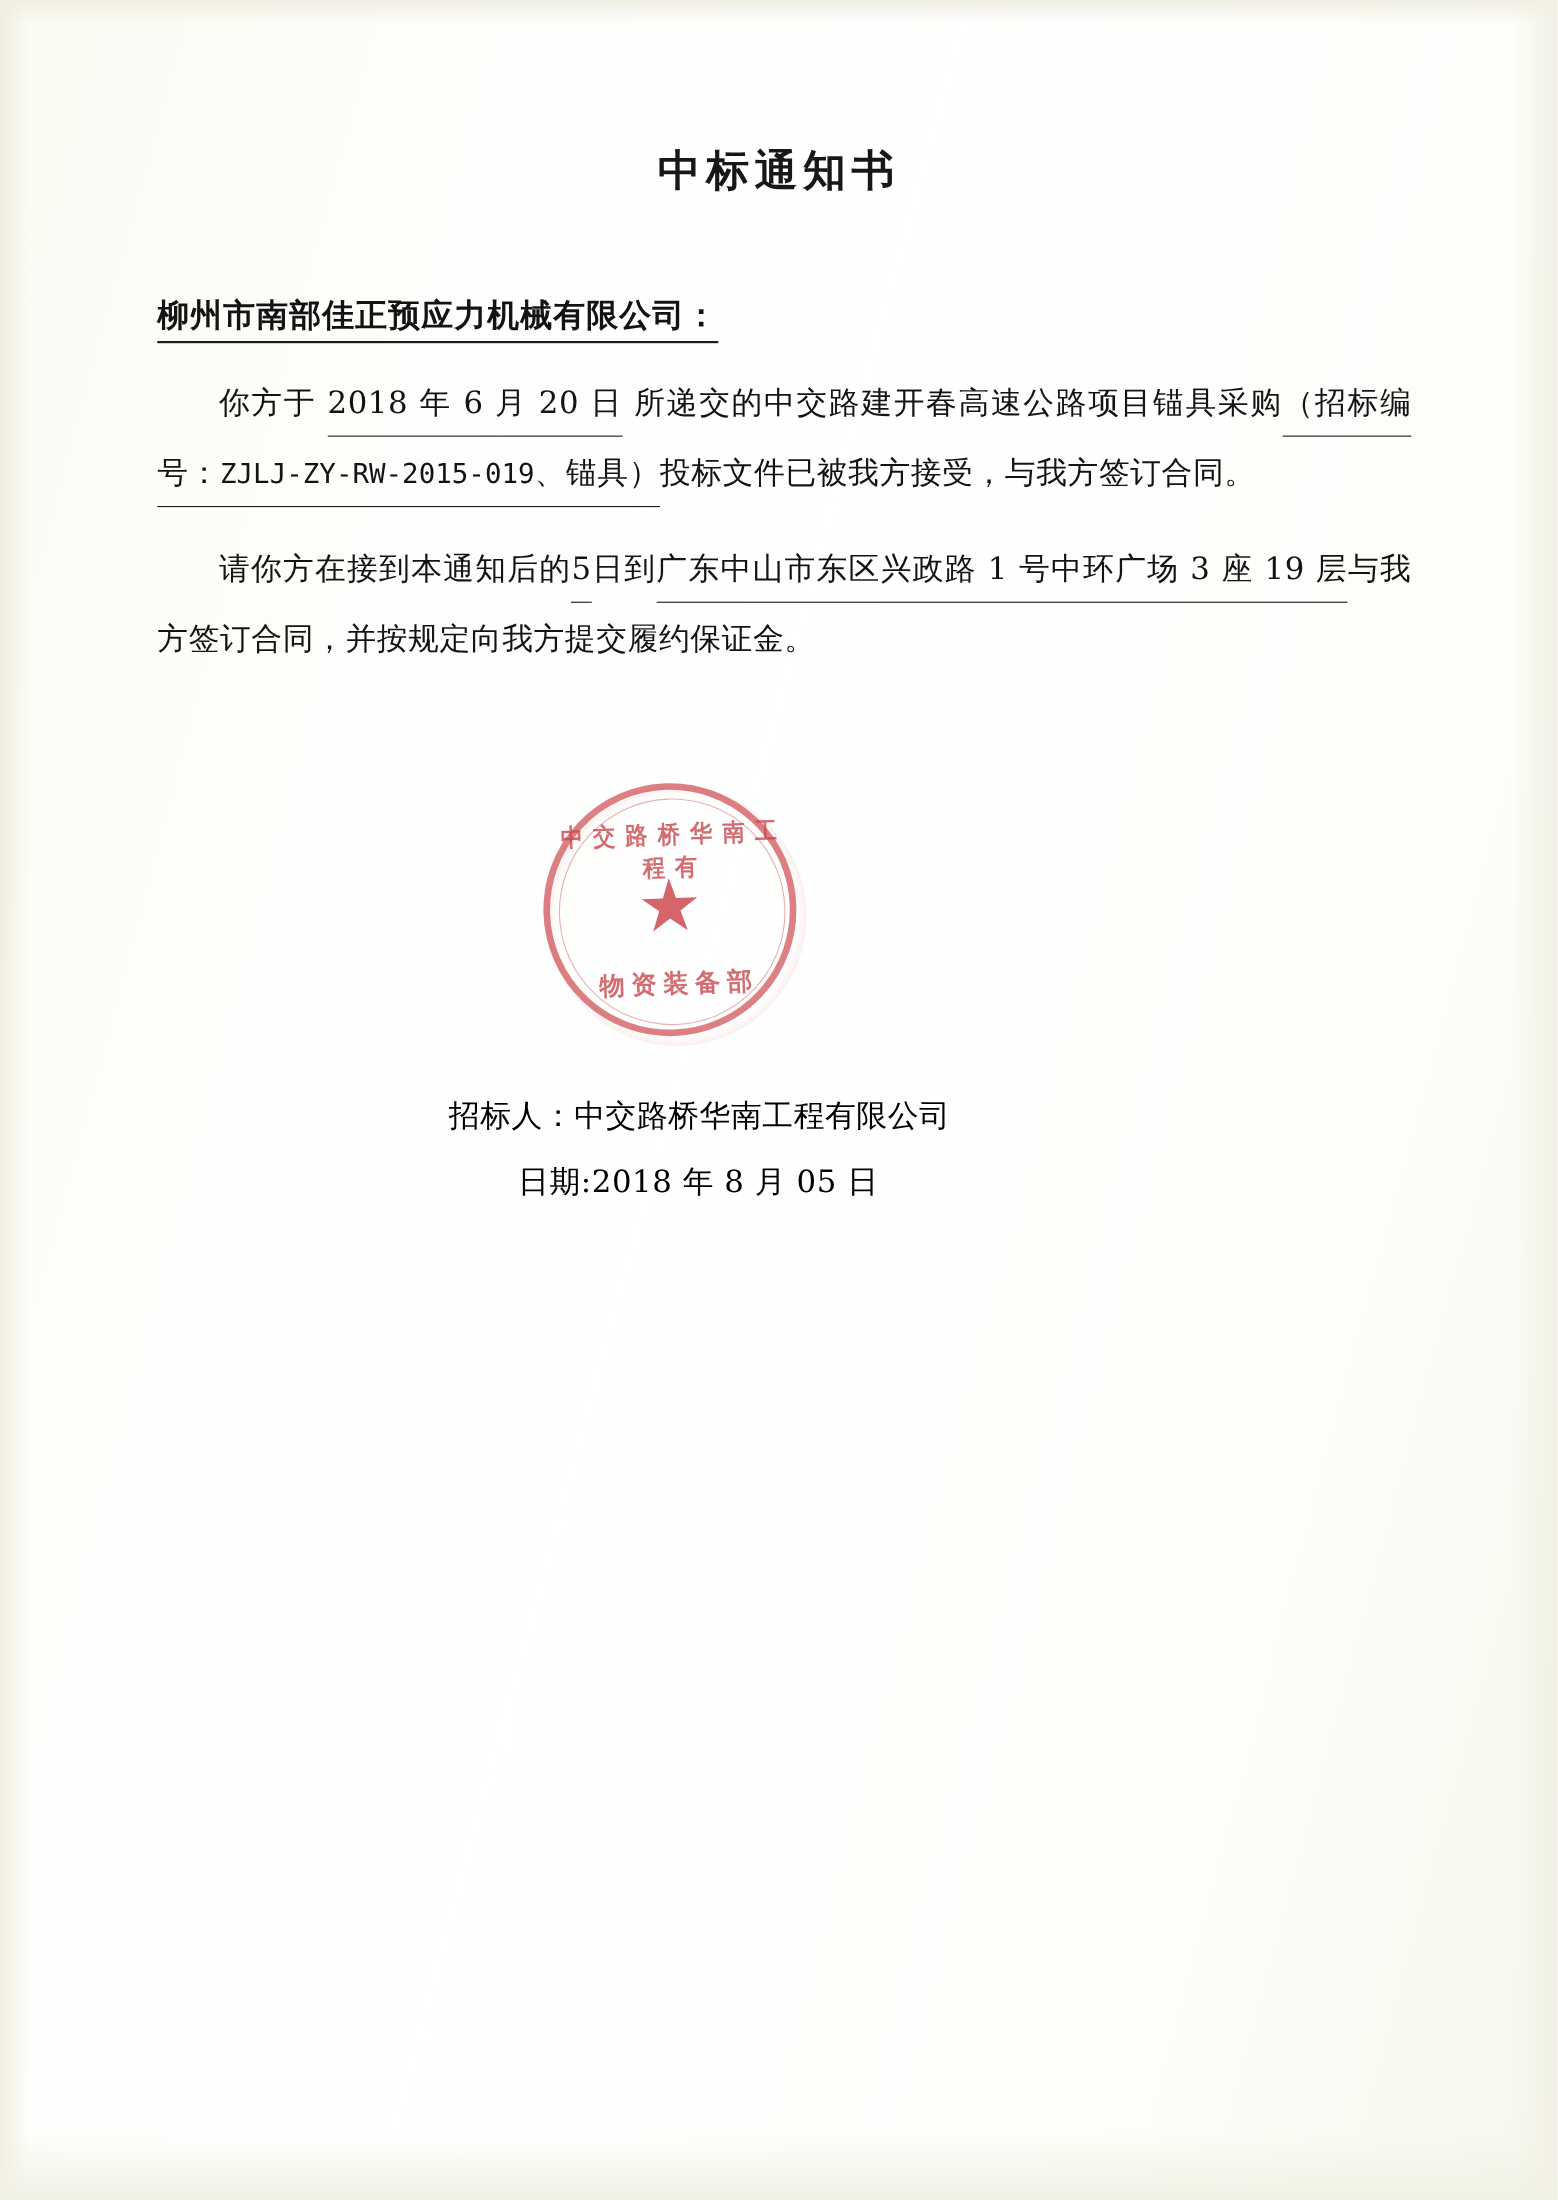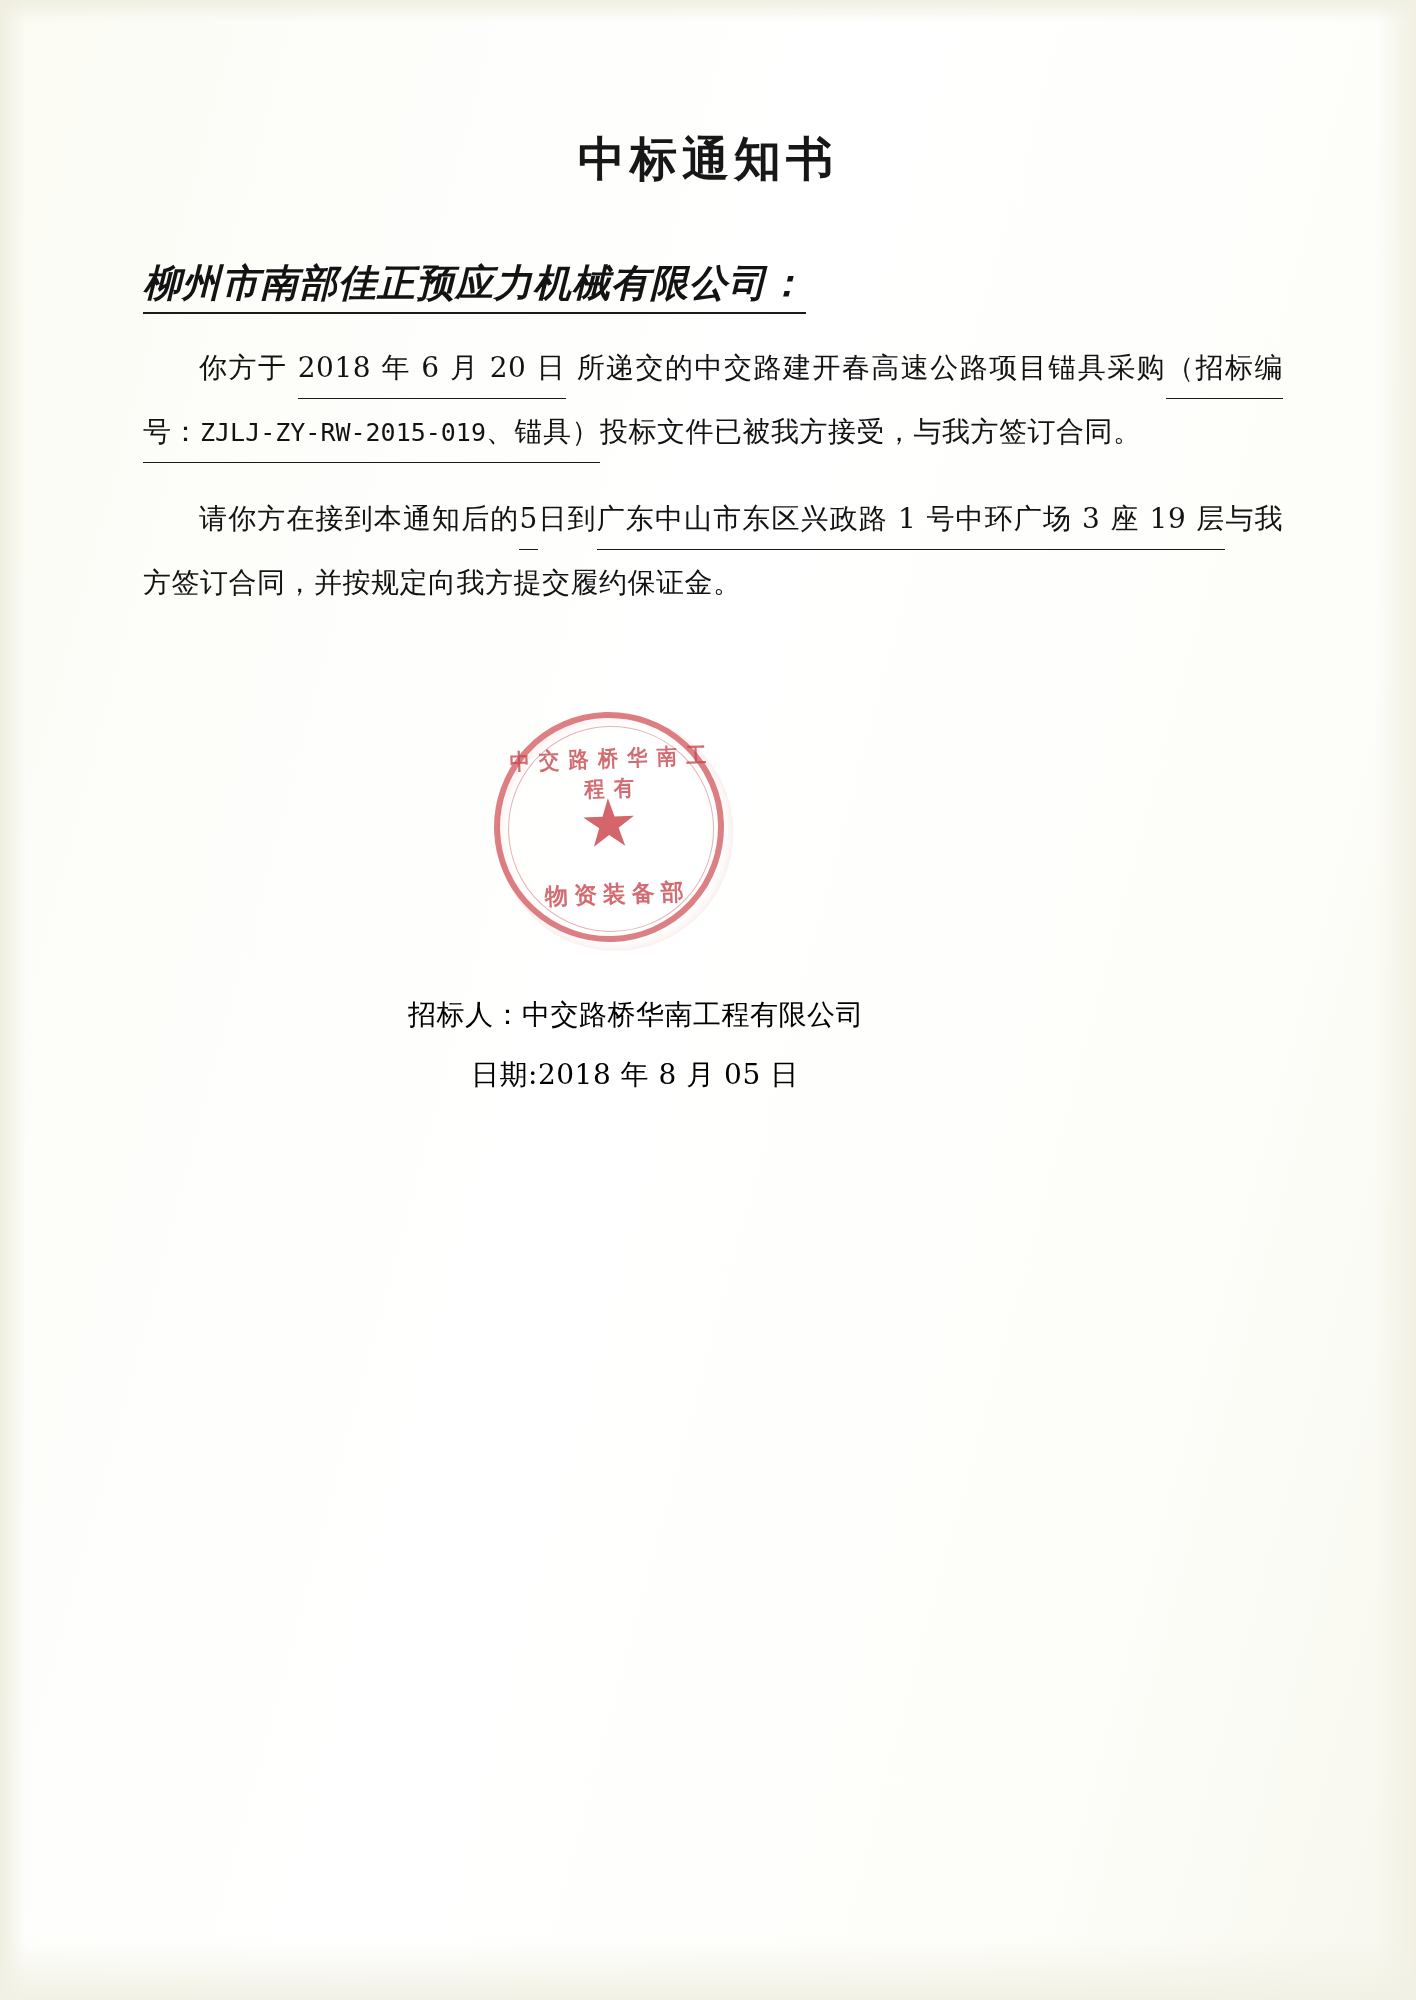--- a/index.html
+++ b/index.html
@@ -49,45 +49,44 @@
     width: 1416px; height: 60px;
     background: linear-gradient(to top, #f2f1e5, rgba(255,255,255,0));
     pointer-events: none;
   }
 
   .doc-title {
     position: absolute;
     left: 0; top: 128px;
     width: 1416px;
     text-align: center;
-    font-size: 47px;
+    font-size: 39px;
     font-weight: bold;
     letter-spacing: 5px;
     color: #171717;
     font-family: "DejaVu Serif", "Liberation Serif", serif;
   }
 
   .body-area {
     position: absolute;
     left: 143px;
     top: 250px;
     width: 1140px;
     color: #131313;
   }
 
   .addressee {
-    font-size: 38px;
+    font-size: 29px;
     font-weight: bold;
     letter-spacing: 1px;
-    margin-top: 6px;
+    margin-top: 16px;
     display: inline-block;
     border-bottom: 2px solid #1b1b1b;
     padding-bottom: 3px;
     line-height: 1.4;
-    font-style: italic;
   }
 
   .para {
     font-size: 28px;
     line-height: 64px;
     margin-top: 22px;
     text-align: justify;
     letter-spacing: 0.5px;
   }
   .indent { text-indent: 56px; }

